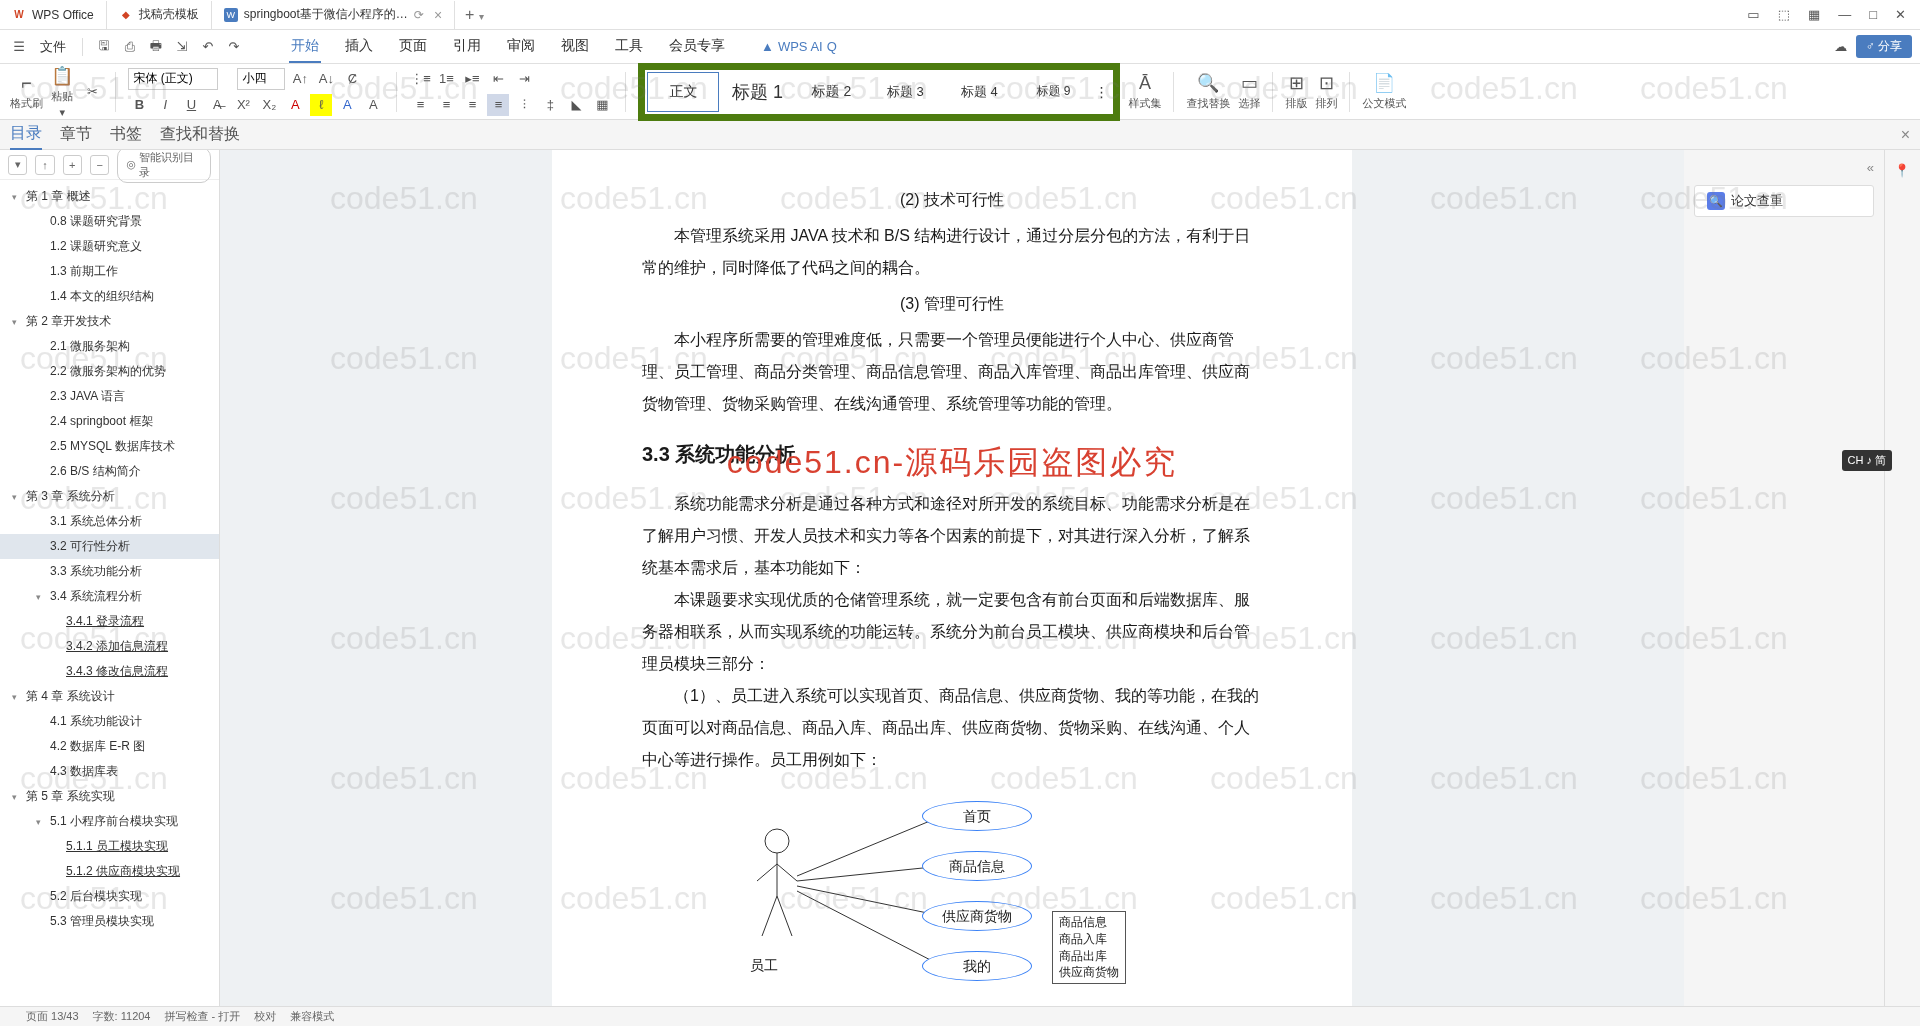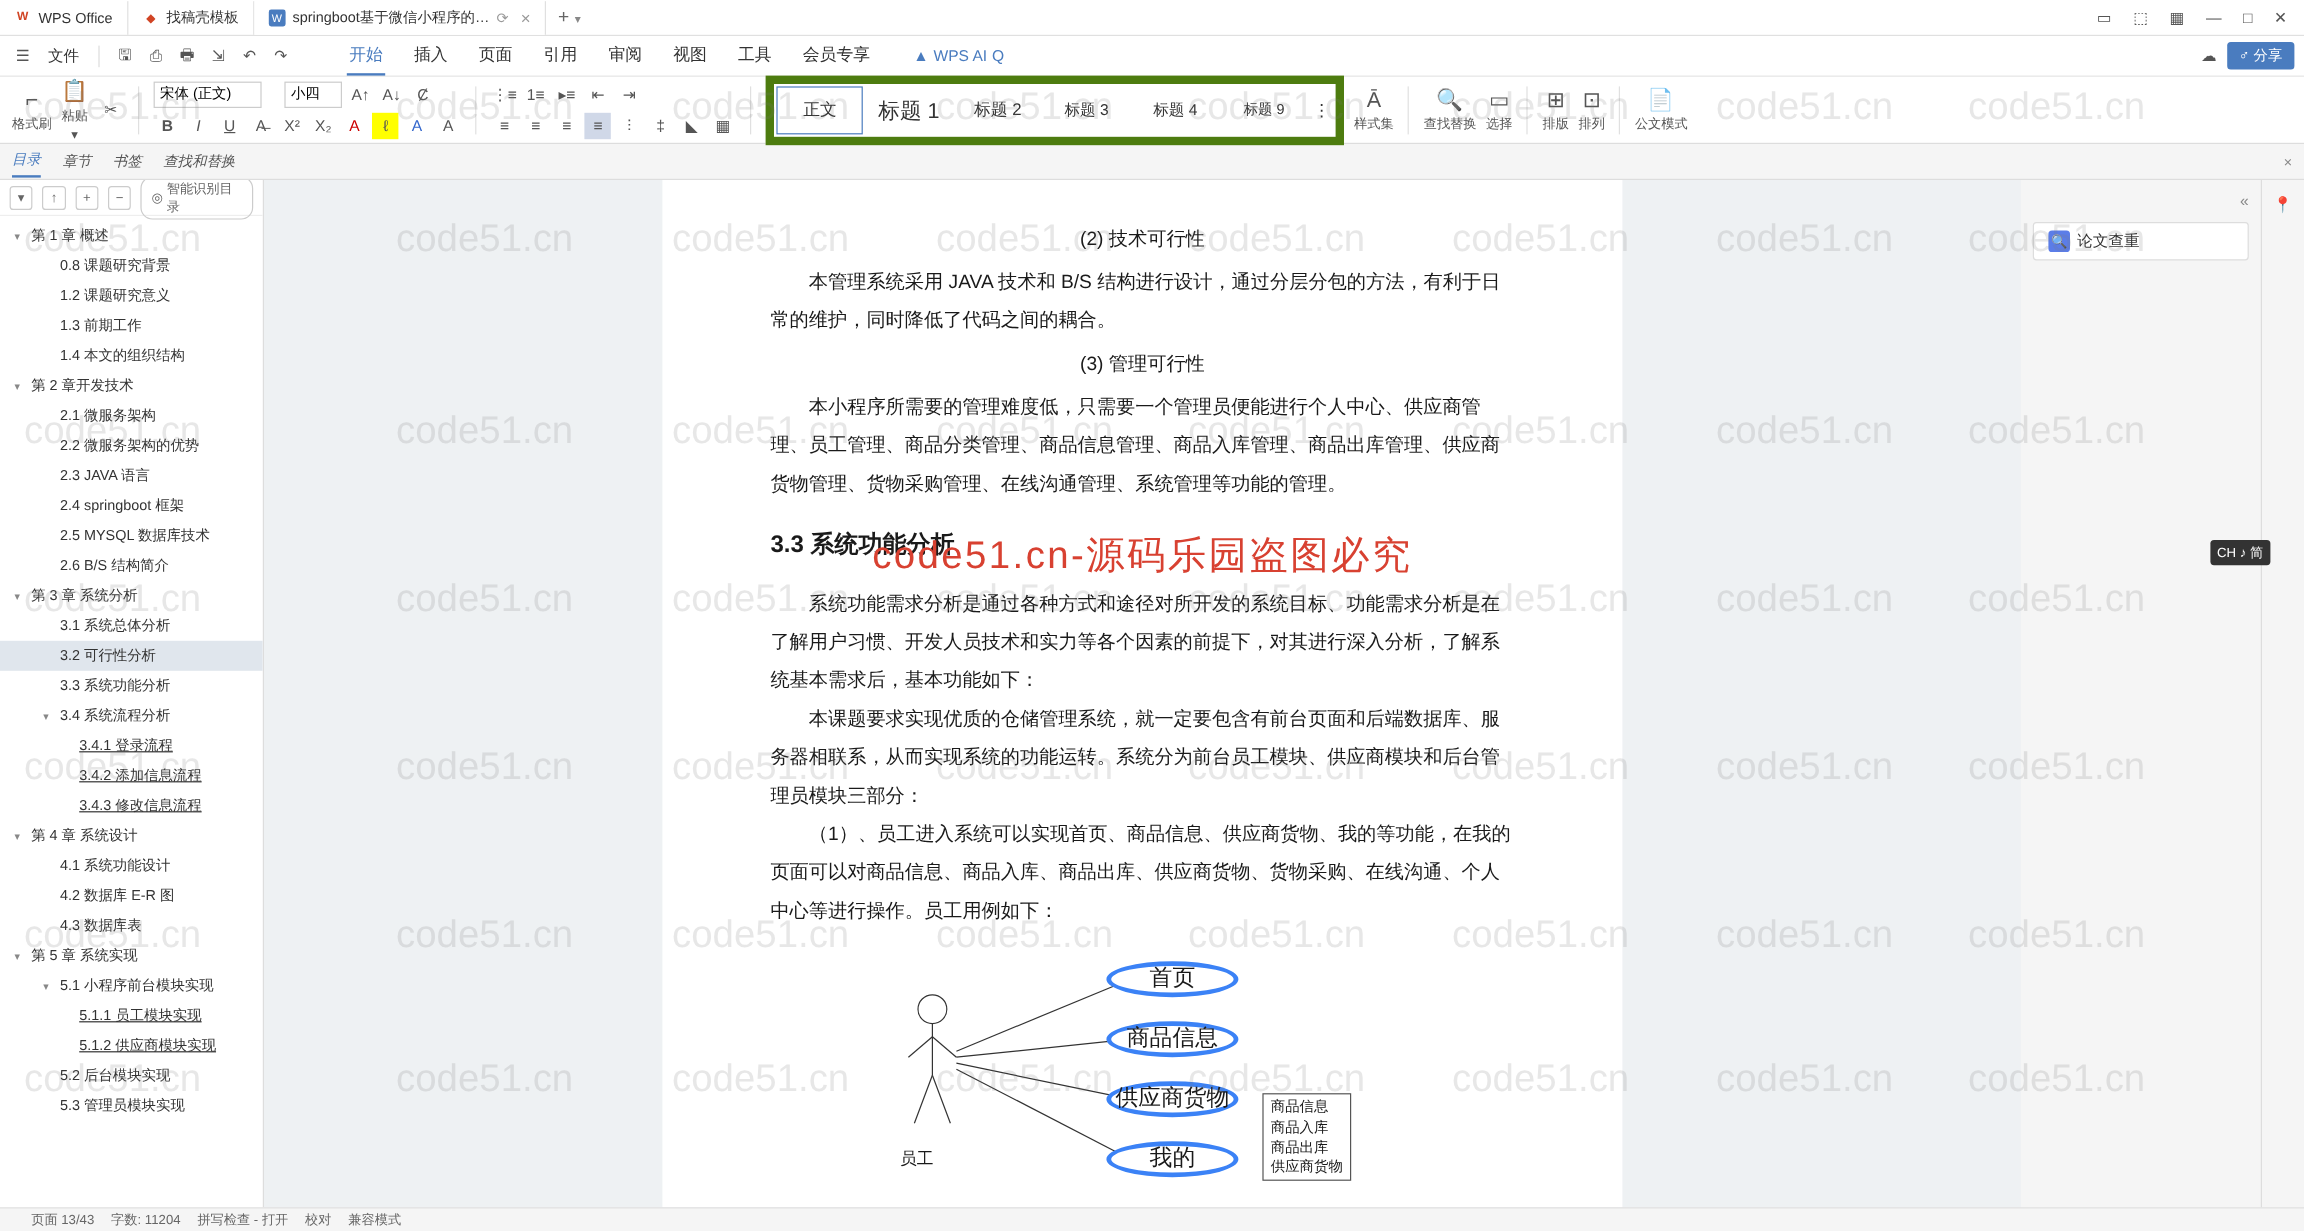--- a/index.html
+++ b/index.html
@@ -40,21 +40,21 @@
 .font-row { display:flex; gap:4px; align-items:flex-end; }
 .font-sel { border:1px solid #ccc; height:22px; font-size:12px; padding:0 4px; background:#fff; }
 .font-name { width:90px; }
 .font-size { width:48px;margin-left:15px; }
 .fmt-btn { width:22px; height:22px; display:flex; align-items:center; justify-content:center; font-size:13px; color:#555; }
 .style-gallery { display:flex; gap:2px; border:7px solid #4d7c0f; background:#fff; padding:2px; }
 .style-item { width:72px; height:40px; display:flex; align-items:center; justify-content:center; font-size:14px; border:1px solid transparent; }
 .style-item.active { border-color:#4a7cbf; }
 
 
-.navheader { height:30px; display:flex; align-items:center; padding:0 10px; gap:18px; font-size:12px; background:#f5f5f5; border-bottom:1px solid #ddd;font-style:italic; }
+.navheader { height:30px; display:flex; align-items:center; padding:0 10px; gap:18px; font-size:16px; background:#f5f5f5; border-bottom:1px solid #ddd; }
 .nav-tab { color:#555; padding:4px 0; }
 .nav-tab.active { color:#4a7cbf; border-bottom:2px solid #4a7cbf; }
 .nav-close { color:#888; margin-left:auto; }
 
 
 .main { display:flex; height:calc(1026px - 30px - 34px - 56px - 30px - 20px); }
 .sidebar { width:220px; background:#fff; border-right:1px solid #ddd; overflow-y:auto; font-size:12px; }
 .side-tools { height:30px; display:flex; align-items:center; padding:0 8px; gap:8px; border-bottom:1px solid #eee; }
 .side-tools .tb { width:20px; height:20px; border:1px solid #ccc; border-radius:3px; display:flex; align-items:center; justify-content:center; font-size:11px; color:#666; }
 .smart-toc { margin-left:auto; border:1px solid #ccc; border-radius:10px; padding:2px 8px; font-size:11px; color:#666; display:flex; align-items:center; gap:3px; }
@@ -81,21 +81,21 @@
 .rail-btn { background:#fff; border:1px solid #ddd; padding:6px 12px; display:flex; align-items:center; gap:6px; font-size:13px; border-radius:3px; }
 .rail-icon { width:18px; height:18px; background:#5b7de8; border-radius:3px; display:flex; align-items:center; justify-content:center; color:#fff; font-size:11px; }
 
 .farrail { width:36px; background:#f5f5f5; border-left:1px solid #ddd; display:flex; flex-direction:column; align-items:center; padding-top:8px; gap:10px; }
 .farrail .fi { width:24px; height:24px; display:flex; align-items:center; justify-content:center; color:#666; }
 
 
 .diagram { position:relative; height:200px; margin-top:20px; }
 .person { position:absolute; left:110px; top:30px; }
 .dlabel { position:absolute; left:108px; top:155px; font-size:14px; }
-.oval { position:absolute; border:4px solid #3b82f6; border-radius:50%; width:110px; height:30px; display:flex; align-items:center; justify-content:center; font-size:19px; background:#fff; }
+.oval { position:absolute; border:1px solid #3b82f6; border-radius:50%; width:110px; height:30px; display:flex; align-items:center; justify-content:center; font-size:14px; background:#fff; }
 .dbox { position:absolute; border:1px solid #555; font-size:12px; padding:2px 6px; background:#fff; line-height:1.4; }
 
 
 .statusbar { height:20px; background:#f5f5f5; border-top:1px solid #ddd; display:flex; align-items:center; font-size:11px; color:#666; padding:0 26px; gap:14px; }
 .statusbar .ssp { flex:1; }
 
 
 .ime { position:absolute; right:28px; top:450px; background:#333; color:#fff; font-size:11px; padding:3px 6px; border-radius:3px; }
 
 svg line { stroke:#333; stroke-width:1; }

